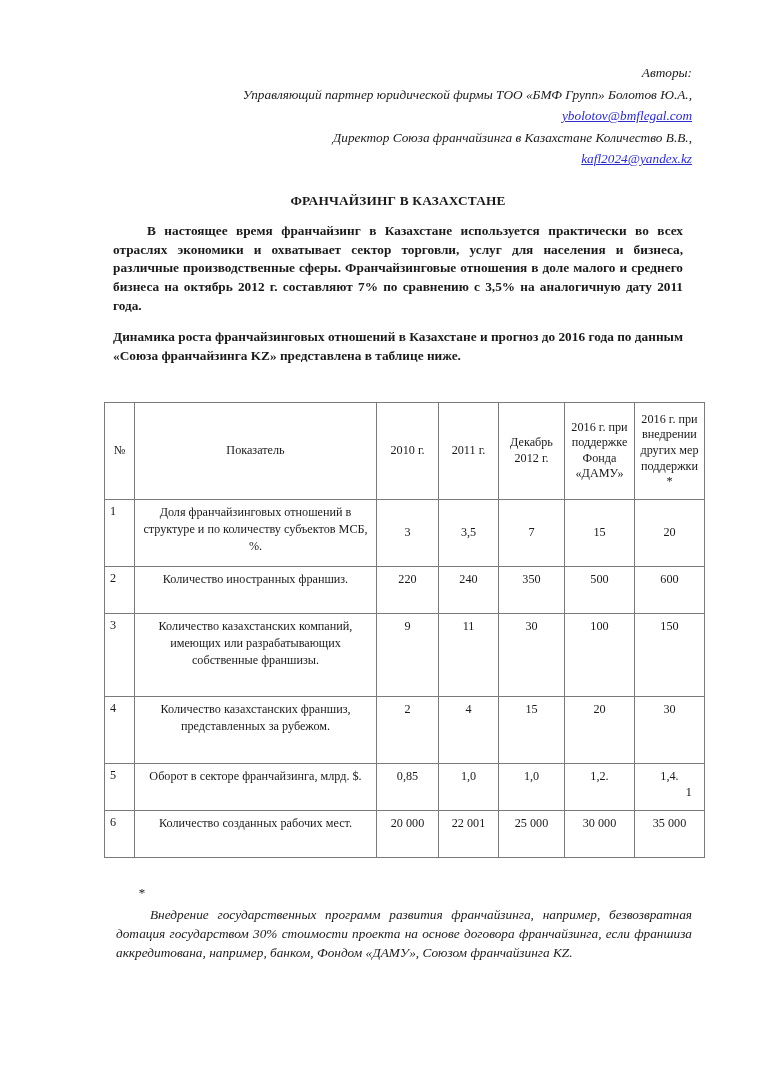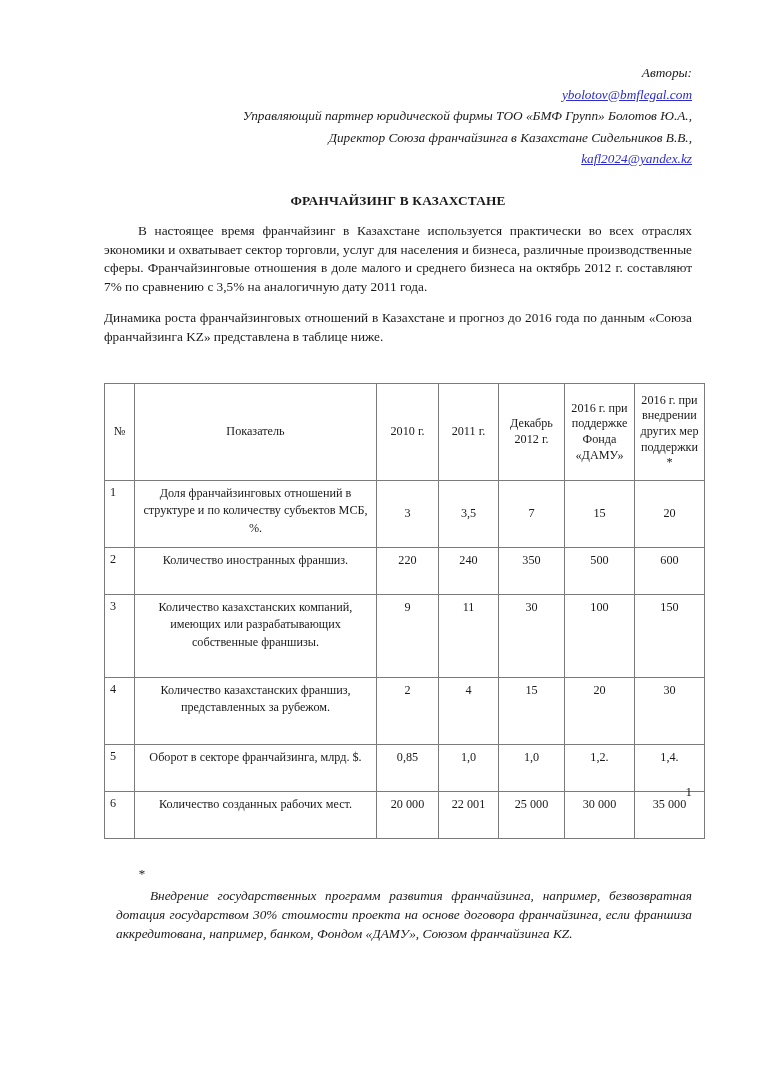--- a/index.html
+++ b/index.html
@@ -44,22 +44,23 @@
     font-weight: bold;
     font-size: 13.3px;
     margin-top: 23px;
     letter-spacing: 0.2px;
   }
   
   p.body-par {
     font-size: 13.3px;
     line-height: 1.42;
     text-align: justify;
-    margin: 0;
+    margin: 9px;
     text-indent: 34px;
+    font-weight: bold;
   }
   p.p1 { margin-top: 13px; }
   p.p2 { margin-top: 12px; text-indent: 0; }
   
   table.data-table {
     margin-top: 36px;
     border-collapse: collapse;
     width: 588px;
     font-size: 12.2px;
     table-layout: fixed;
@@ -128,25 +129,25 @@
     font-size: 13px;
   }
 </style>
 </head>
 <body>
 
 <div class="page">
 
   <div class="authors">
     <div class="ln">Авторы:</div>
+    <div class="ln">Управляющий партнер юридической фирмы ТОО  «БМФ Групп» Болотов Ю.А.,</div>
     <div class="ln">
       <a class="maillink" href="#">ybolotov@bmflegal.com</a>
     </div>
-    <div class="ln">Управляющий партнер юридической фирмы ТОО  «БМФ Групп» Болотов Ю.А.,</div>
-    <div class="ln">Директор Союза франчайзинга в Казахстане Сидельников В.В.,</div>
+    <div class="ln">Директор Союза франчайзинга в Казахстане Количество В.В.,</div>
     <div class="ln">
       <a class="maillink" href="#">kafl2024@yandex.kz</a>
     </div>
   </div>
 
   <div class="doc-title">ФРАНЧАЙЗИНГ В КАЗАХСТАНЕ</div>
 
   <p class="body-par p1">В настоящее время франчайзинг в Казахстане используется практически во всех отраслях экономики и охватывает сектор торговли, услуг для населения и бизнеса, различные производственные сферы. Франчайзинговые отношения в доле малого и среднего бизнеса на октябрь 2012 г. составляют 7% по сравнению с 3,5% на аналогичную дату 2011 года.</p>
   <p class="body-par p2">Динамика роста франчайзинговых отношений в Казахстане и прогноз до 2016 года по данным «Союза франчайзинга KZ» представлена в таблице ниже.</p>
 

